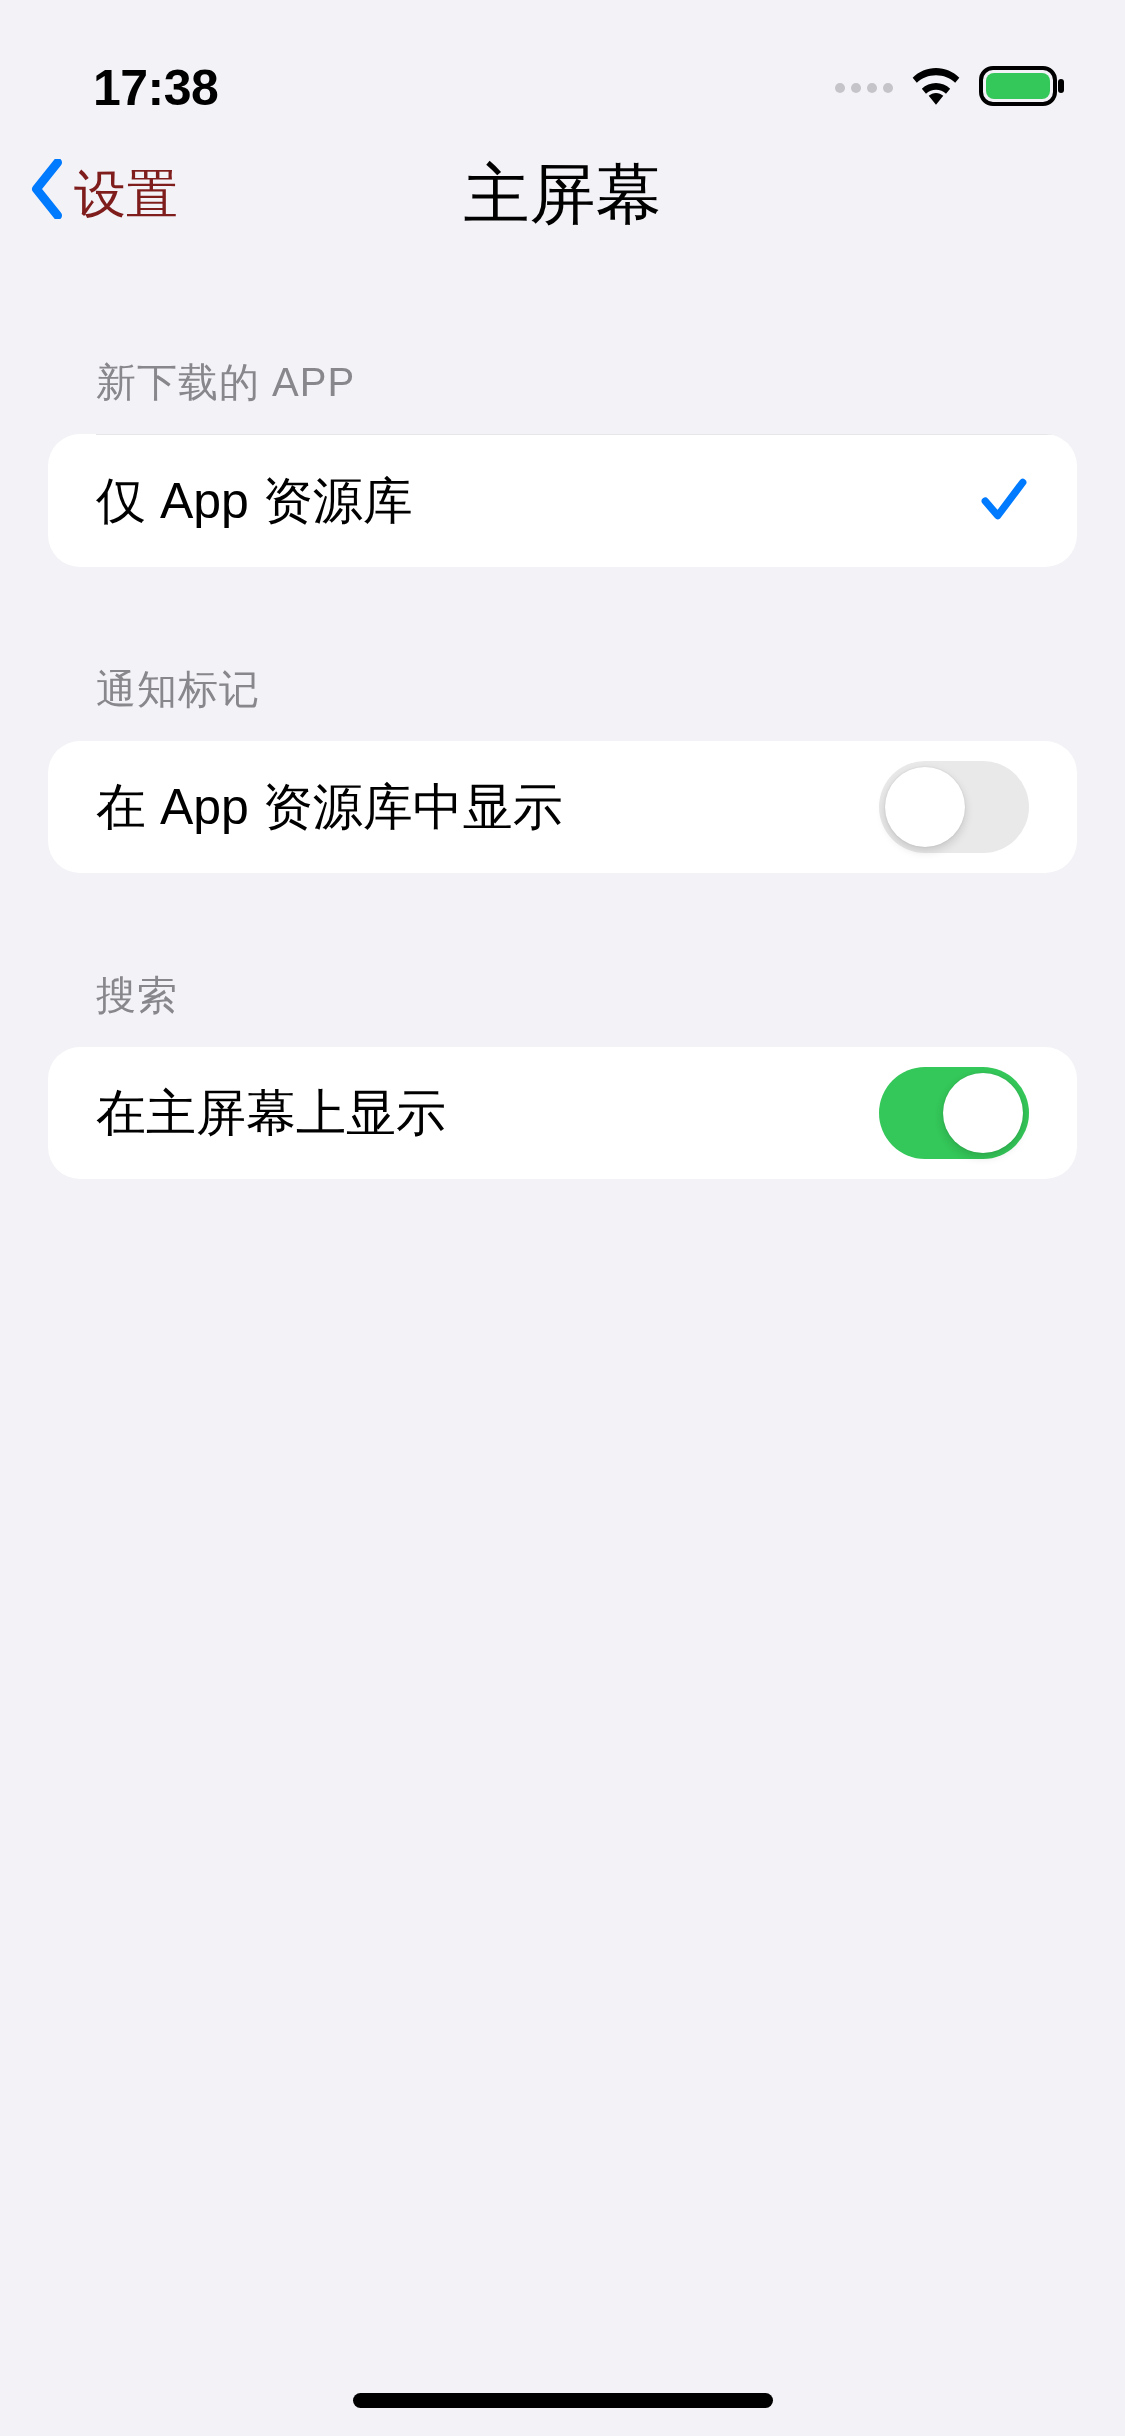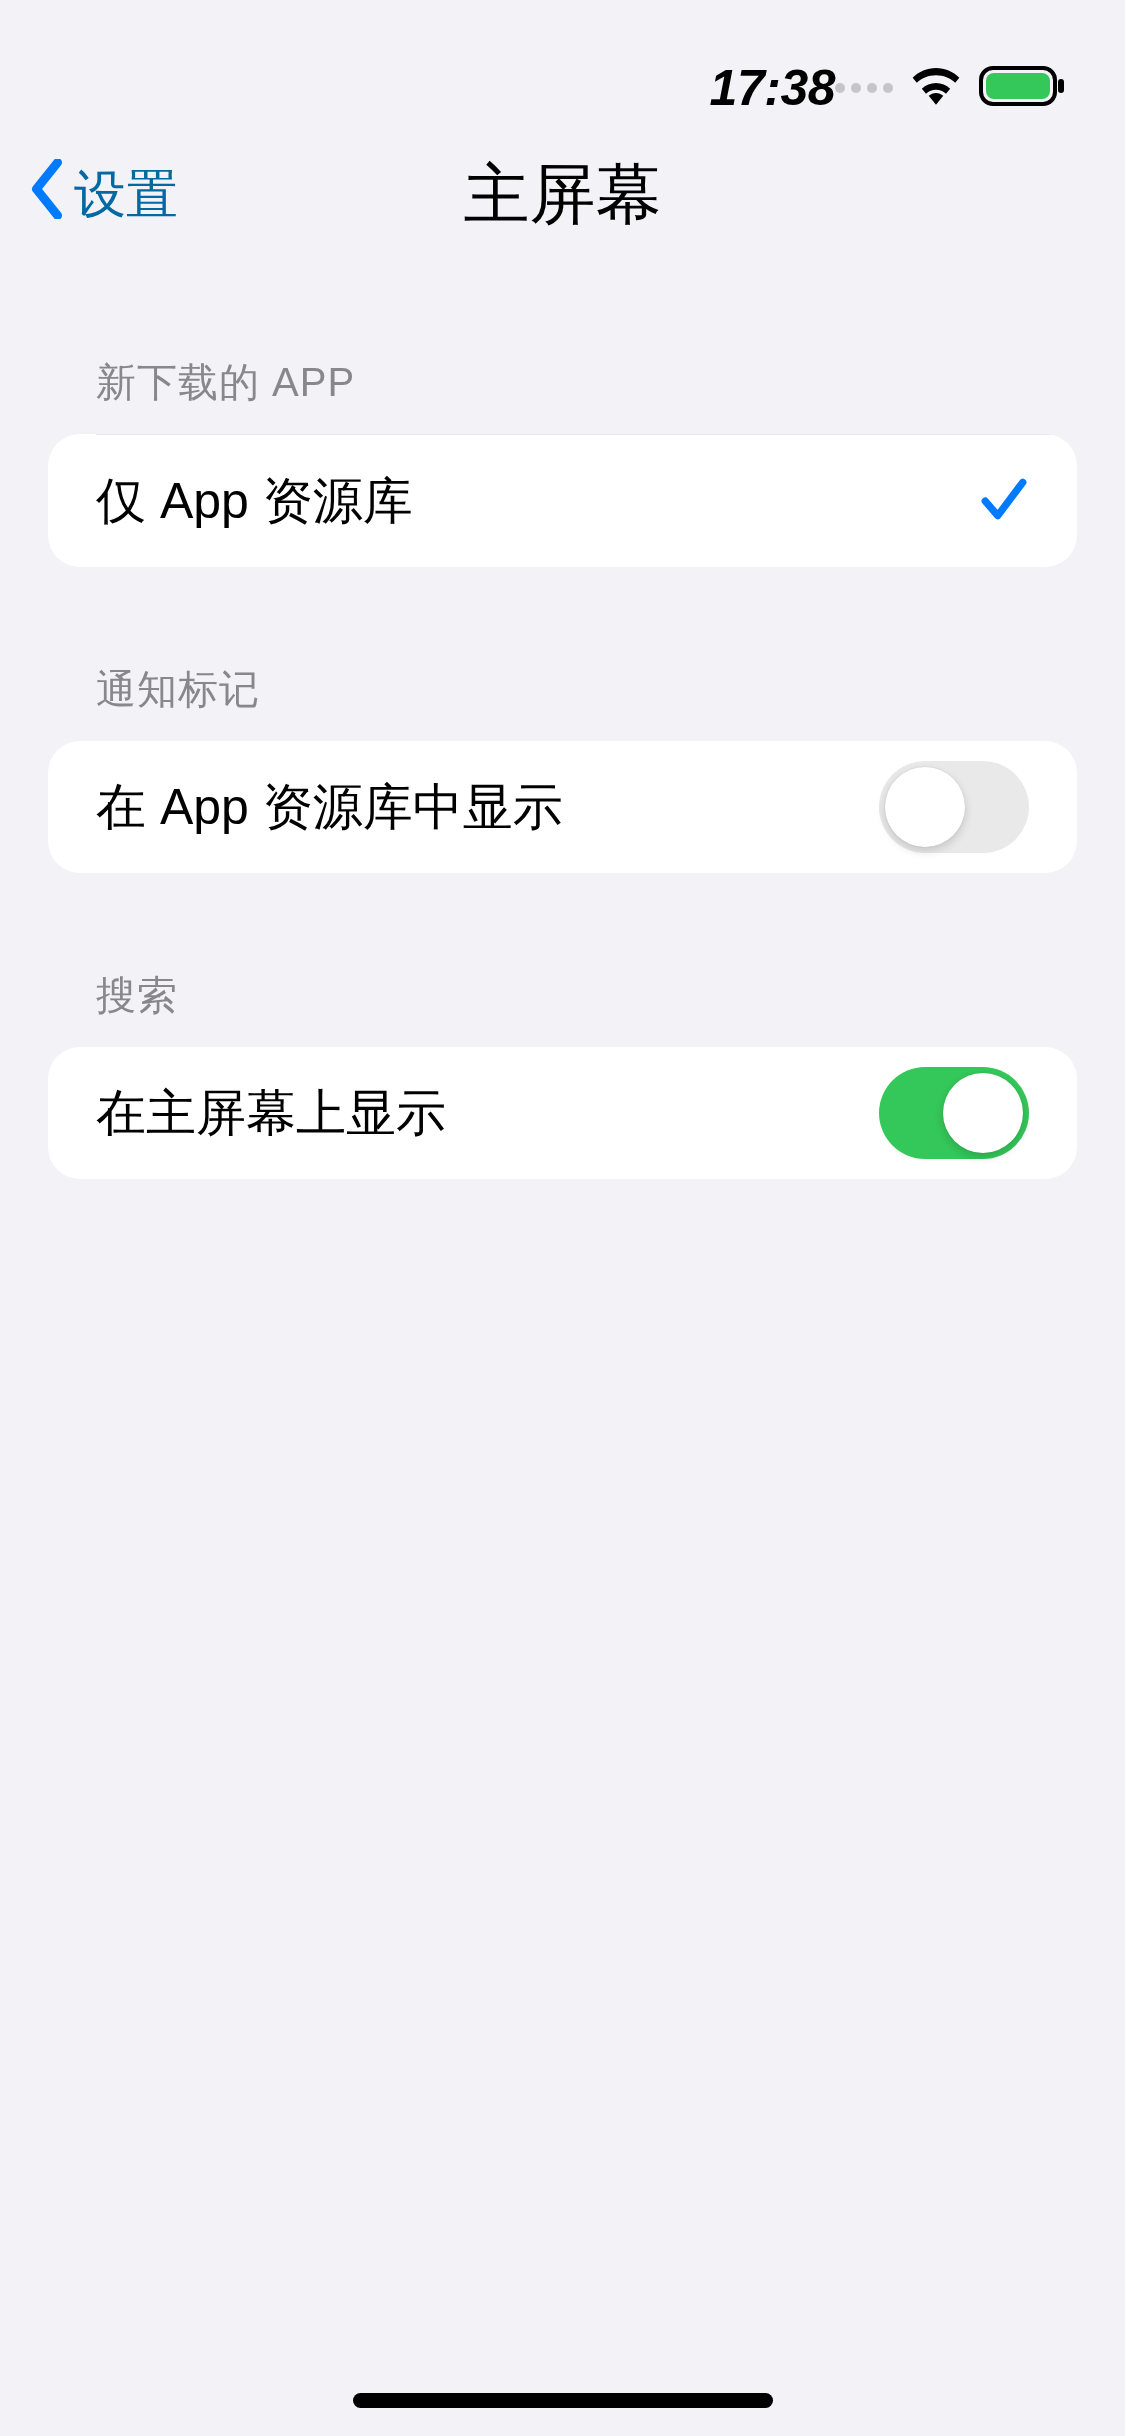--- a/index.html
+++ b/index.html
@@ -8,25 +8,24 @@
       height: 2436px;
       background: #f2f2f7;
       font-family: -apple-system, "PingFang SC", "Helvetica Neue", sans-serif;
       position: relative;
       overflow: hidden;
     }
 
     
     .status-bar {
       display: flex;
-      justify-content: flex-end;
-      align-items: center;
-      padding: 45px 60px 0 120px;
+      justify-content: space-between;
+      align-items: center;
+      padding: 45px 60px 0 93px;
       height: 130px;
-      font-style: italic;
     }
     .status-time {
       font-size: 50px;
       font-weight: 600;
       letter-spacing: -0.5px;
     }
     .status-right {
       display: flex;
       align-items: center;
       gap: 18px;
@@ -52,21 +51,21 @@
       position: relative;
       height: 130px;
       padding: 0 30px;
     }
     .back-button {
       position: absolute;
       left: 28px;
       display: flex;
       align-items: center;
       gap: 8px;
-      color: #0369a1;
+      color: #7f1d1d;
       font-size: 52px;
     }
     .back-chevron svg { width: 38px; height: 60px; }
     .nav-title {
       font-size: 66px;
       font-weight: 400;
     }
 
     
     .content { padding: 0 48px; }

